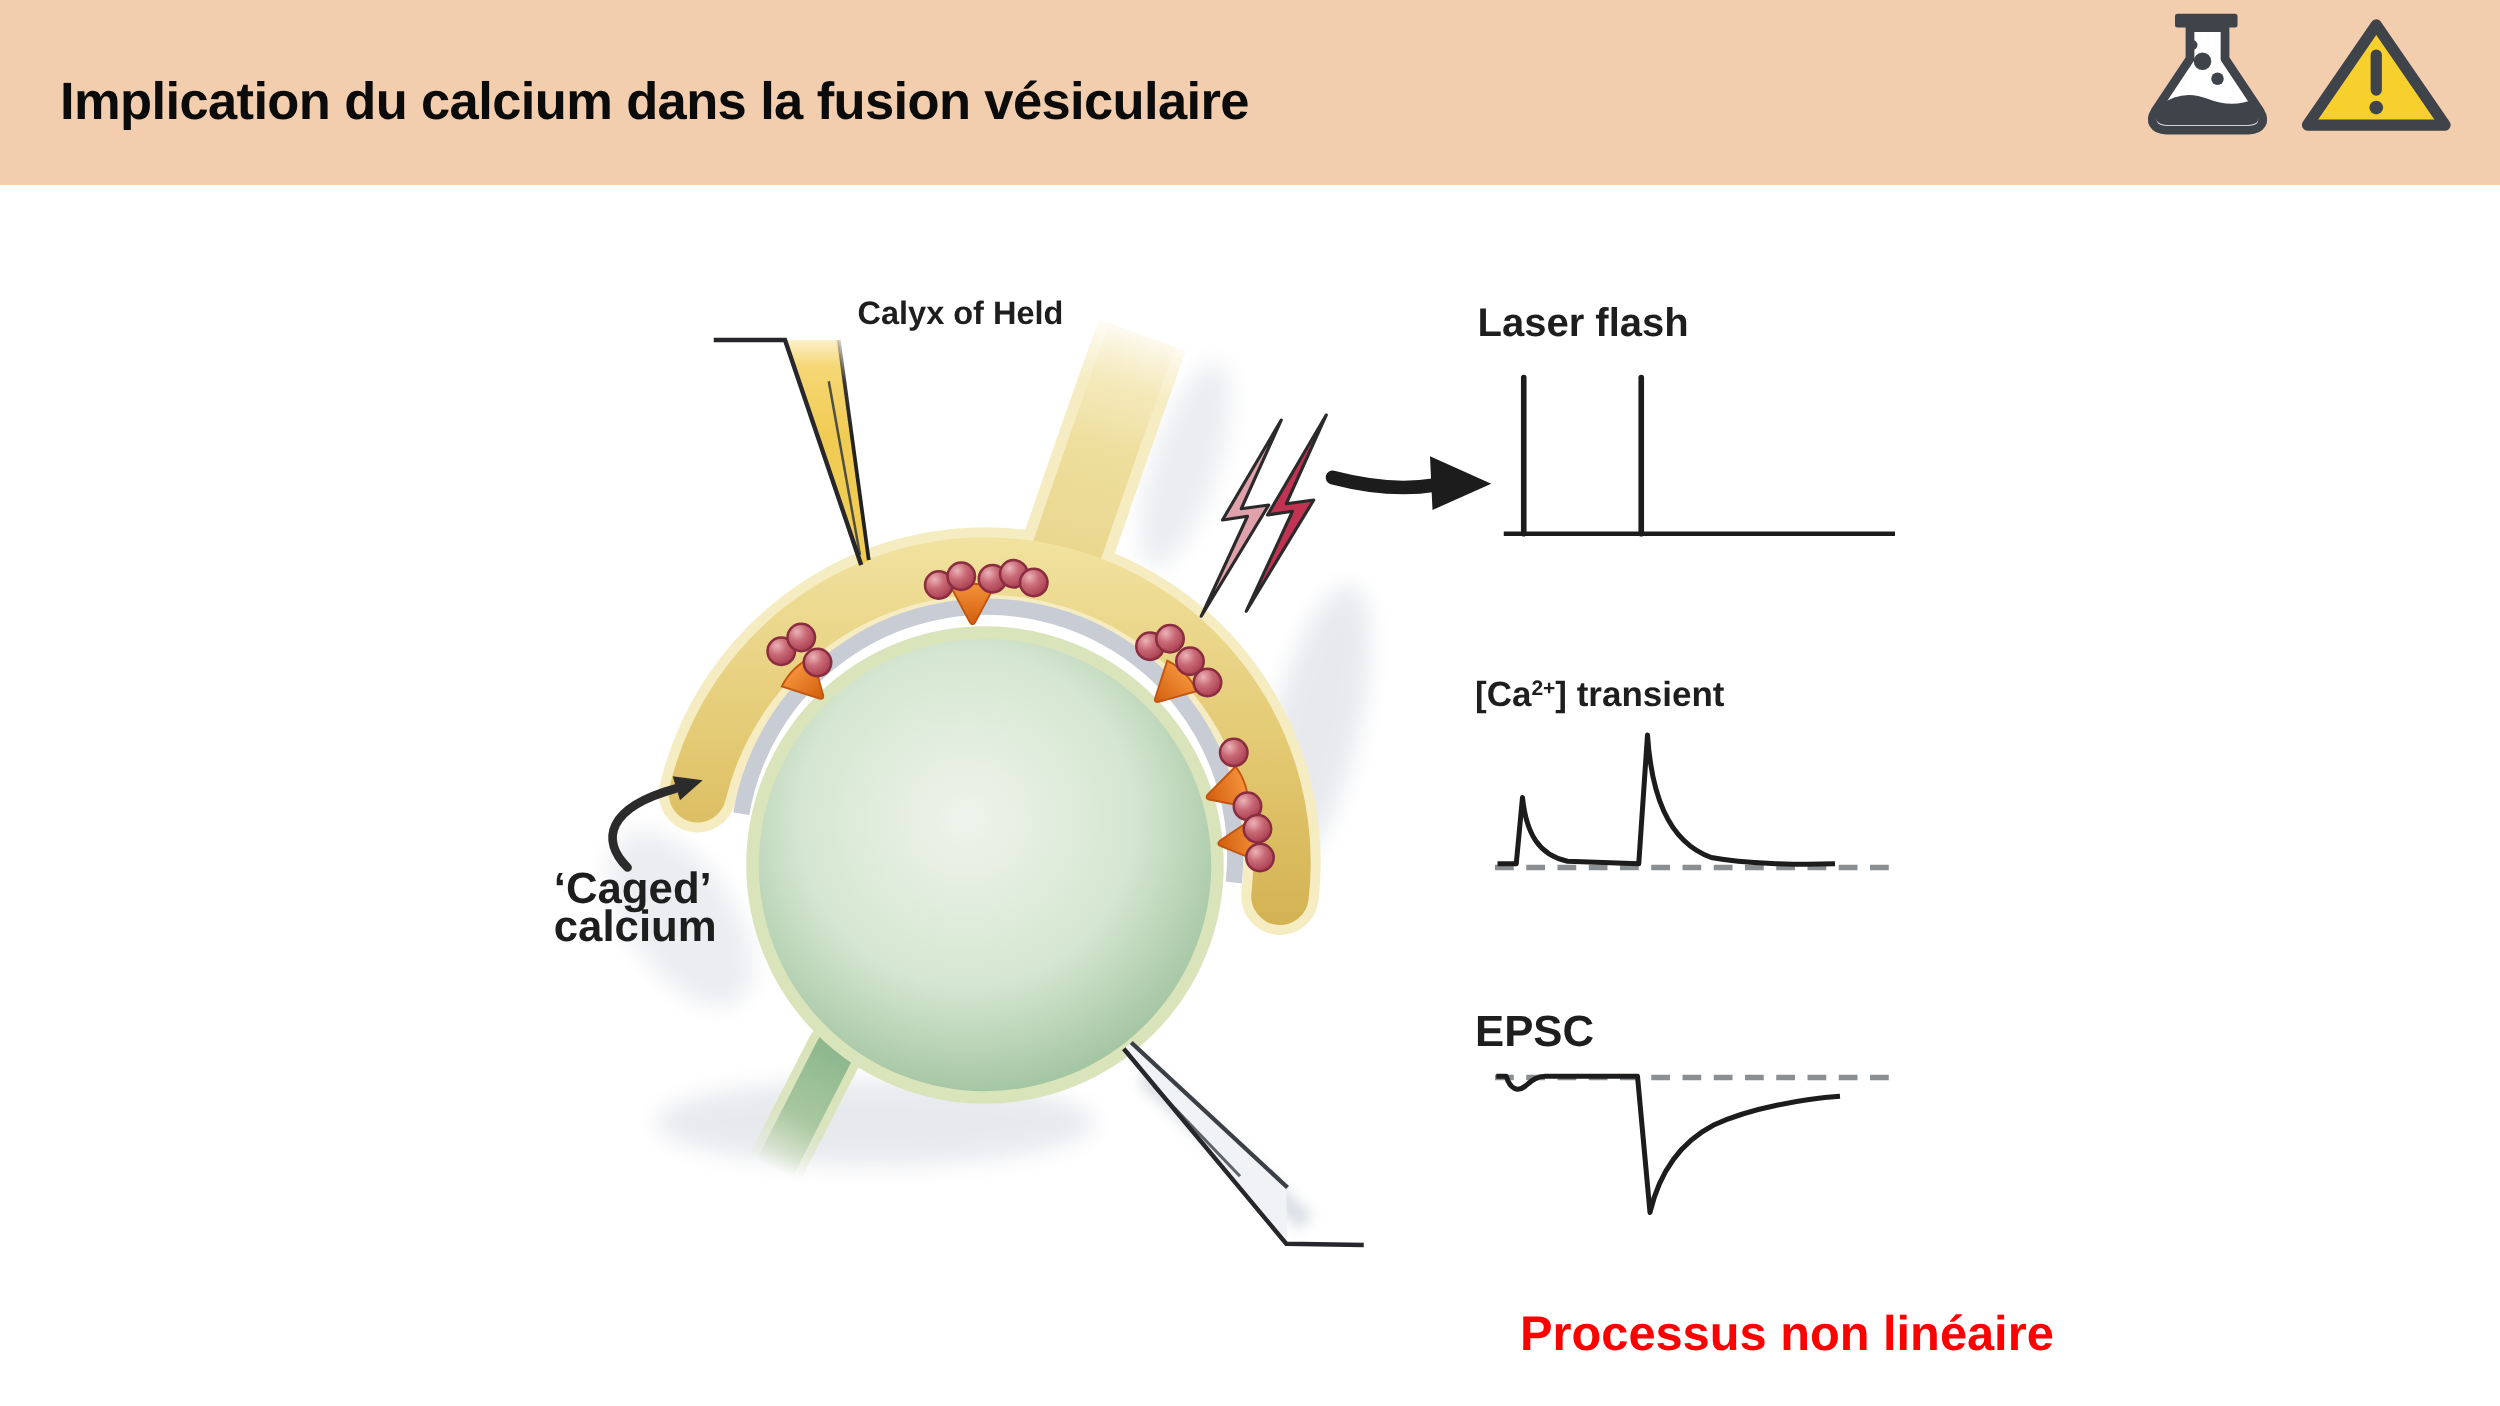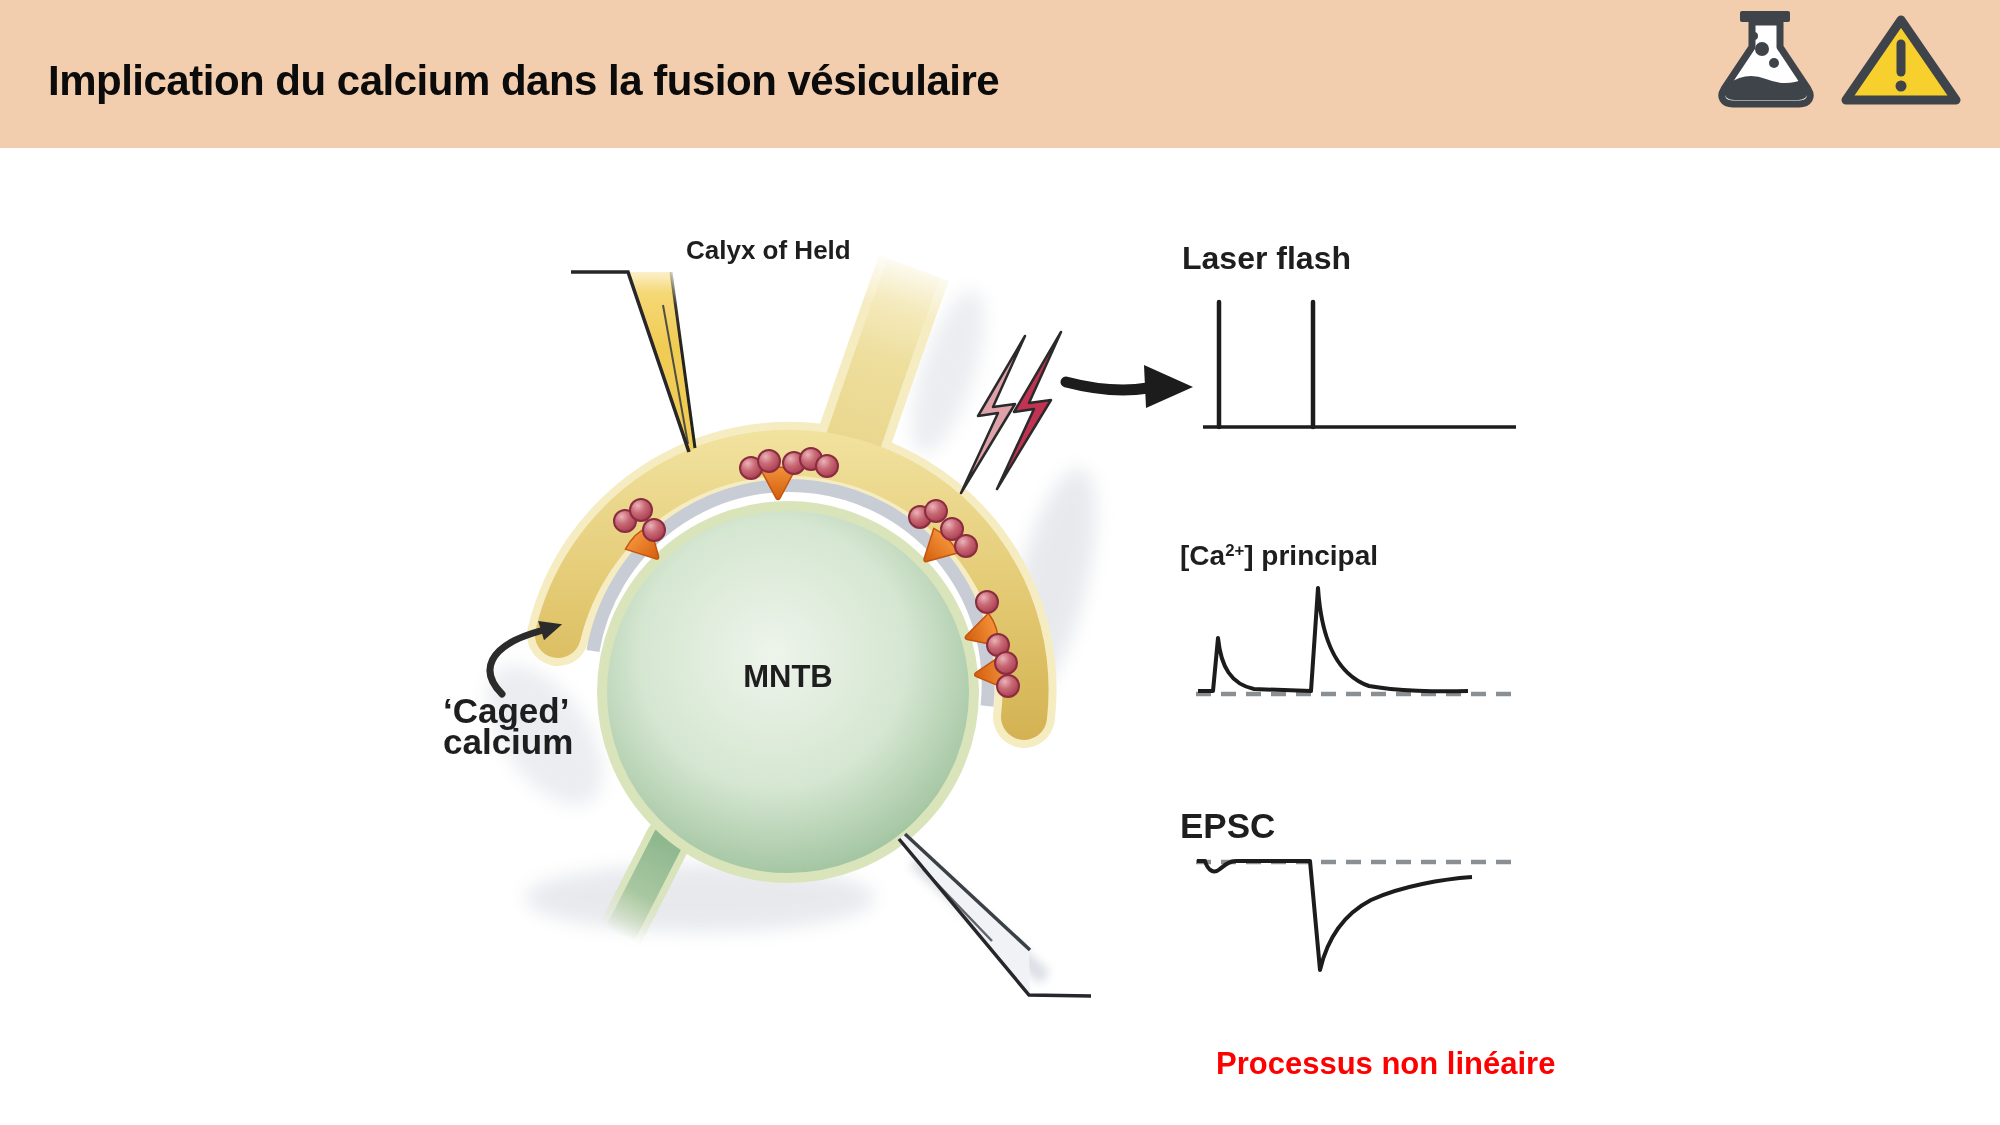--- a/index.html
+++ b/index.html
@@ -16,21 +16,21 @@
   #fig{position:absolute;left:0;top:0;width:2000px;height:1125px;}
   
   .flabel{position:absolute;font-weight:700;color:#1e1e1e;white-space:nowrap;}
   #lbl-calyx{left:686px;top:235px;font-size:26px;}
   #lbl-caged{left:443px;top:695px;font-size:35px;line-height:31px;}
   #lbl-cell{left:613px;top:658px;width:350px;text-align:center;font-size:31px;line-height:38px;}
   #lbl-laser{left:1182px;top:240px;font-size:32px;}
   #lbl-ca{left:1180px;top:540px;font-size:28px;}
   #lbl-ca .sup{font-size:0.6em;vertical-align:9px;}
   #lbl-epsc{left:1180px;top:806px;font-size:35px;}
-  #caption{position:absolute;left:1216px;top:1046px;font-size:31px;font-weight:700;color:#FF0000;
+  #caption{position:absolute;left:1216px;top:1046px;font-size:39px;font-weight:700;color:#FF0000;
            white-space:nowrap;}
   .line{display:block;}
 </style>
 </head>
 <body>
 
 <div id="page">
 
   <svg id="fig" viewBox="0 0 2000 1125">
     <defs>
@@ -210,26 +210,25 @@
   </div>
 
   <div id="lbl-calyx" class="flabel">Calyx of Held</div>
 
   <div id="lbl-caged" class="flabel">
     <span class="line">‘Caged’</span>
     <span class="line">calcium</span>
   </div>
 
   <div id="lbl-cell" class="flabel">
-    <span class="line">MNTB</span>
   </div>
 
   <div id="lbl-laser" class="flabel">Laser flash</div>
 
   <div id="lbl-ca" class="flabel">
-    <span>[Ca</span><span class="sup">2+</span><span>] principal</span>
+    <span>[Ca</span><span class="sup">2+</span><span>] transient</span>
   </div>
 
   <div id="lbl-epsc" class="flabel">EPSC</div>
 
   <div id="caption">Processus non linéaire</div>
 
 </div>
 
 </body></html>

